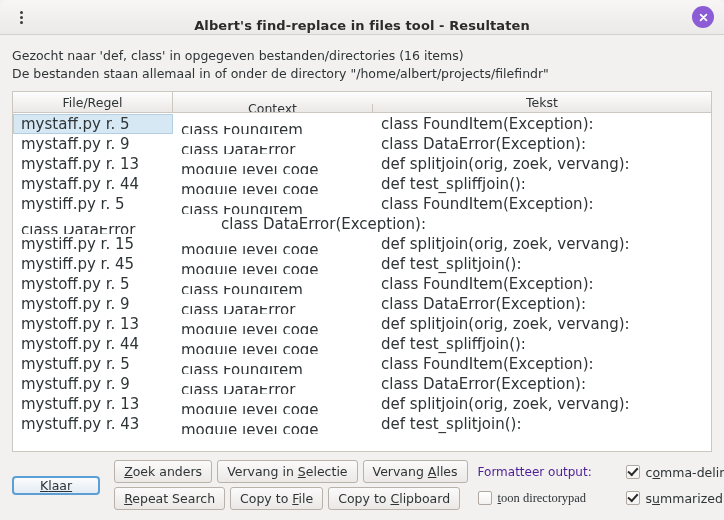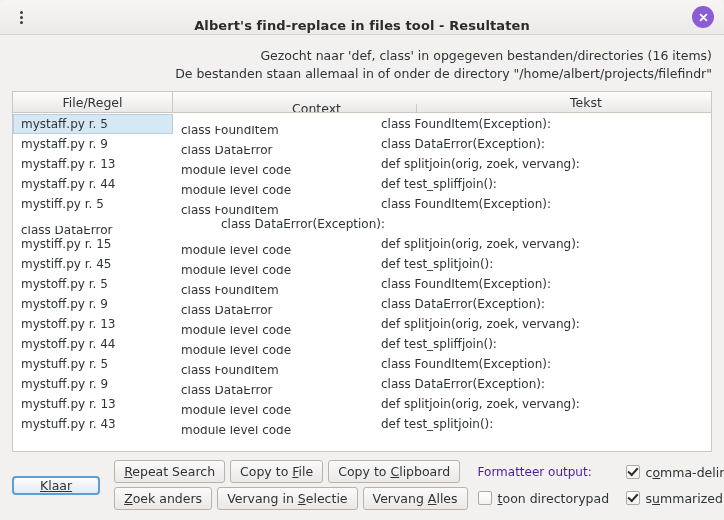--- a/index.html
+++ b/index.html
@@ -74,40 +74,38 @@
 
   
   .info-block {
     padding: 12px 12px 8px 12px;
     line-height: 18px;
   }
   .info-line {
     font-size: 12.5px;
     color: #2e3436;
     white-space: nowrap;
-    text-align: right;
   }
 
   
   .table-wrap {
     margin: 0 12px;
     flex: 1 1 auto;
     border: 1px solid #cdc7c2;
     background: #ffffff;
     display: flex; flex-direction: column;
     overflow: hidden;
     min-height: 0;
   }
   .table-header {
     display: flex;
     height: 20px;
     flex: 0 0 20px;
     background: linear-gradient(to bottom, #fdfdfd 0%, #ebe8e6 100%);
     border-bottom: 1px solid #cdc7c2;
-    gap: 44px;
   }
   .table-header .th {
     font-size: 12.5px;
     color: #2e3436;
     display: flex; align-items: center; justify-content: center;
     border-right: 1px solid #cdc7c2;
     box-sizing: border-box;
     user-select: none;
     cursor: pointer;
     overflow: hidden;
@@ -124,21 +122,21 @@
     overflow: hidden;
     background: #ffffff;
     padding-top: 1px;
   }
   .row {
     display: flex;
     height: 20px;
     align-items: stretch;
   }
   .cell {
-    font-size: 12px;
+    font-size: 15px;
     color: #2e3436;
     display: flex; align-items: center;
     padding-left: 8px;
     box-sizing: border-box;
     white-space: nowrap;
     overflow: hidden;
   }
   .row.selected .cell.col-file {
     background: #d7e8f5;
     border: 1px solid #b4cfe3;
@@ -224,21 +222,21 @@
     width: 4px; height: 8px;
     border: solid #2b2b2b;
     border-width: 0 2px 2px 0;
     transform: rotate(42deg) translate(-1px, -1px);
   }
   .chk-label { font-size: 12.5px; color: #2e3436; }
   u.mn { text-decoration: underline; }
 
   
   .opt-formatteer { width: 148px; flex: 0 0 148px; }
-  .opt-dirpad { width: 148px; flex: 0 0 148px; }
+  .opt-dirpad { width: 148px; flex: 0 0 148px; font-family: Liberation Serif, serif; }
 </style>
 </head>
 <body>
 
 <div class="window">
 
   <div class="titlebar">
     <div class="menu-dots">
       <i></i>
         <i></i>
@@ -347,28 +345,28 @@
   </div>
 
   <div class="actions">
 
     <div class="klaar-wrap">
       <button class="btn btn-klaar"><u class="mn">K</u>laar</button>
     </div>
 
     <div class="btn-grid">
       <div class="btn-row">
+        <button class="btn"><u class="mn">Z</u>oek anders</button>
+        <button class="btn">Vervang in <u class="mn">S</u>electie</button>
+        <button class="btn">Vervang <u class="mn">A</u>lles</button>
+      </div>
+      <div class="btn-row">
         <button class="btn"><u class="mn">R</u>epeat Search</button>
         <button class="btn">Copy to <u class="mn">F</u>ile</button>
         <button class="btn">Copy to <u class="mn">C</u>lipboard</button>
-      </div>
-      <div class="btn-row">
-        <button class="btn"><u class="mn">Z</u>oek anders</button>
-        <button class="btn">Vervang in <u class="mn">S</u>electie</button>
-        <button class="btn">Vervang <u class="mn">A</u>lles</button>
       </div>
     </div>
 
     <div class="opts">
       <div class="opt-row">
         <span class="label-static opt-formatteer">Formatteer output:</span>
         <label class="chk-item">
           <span class="chk-box checked"></span>
           <span class="chk-label">c<u class="mn">o</u>mma-delimited</span>
         </label>

